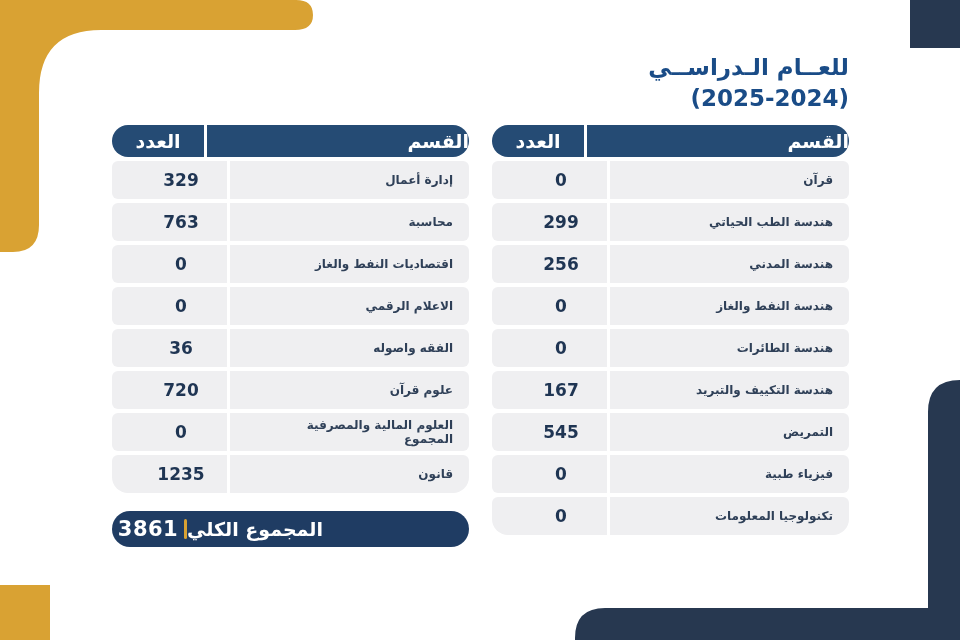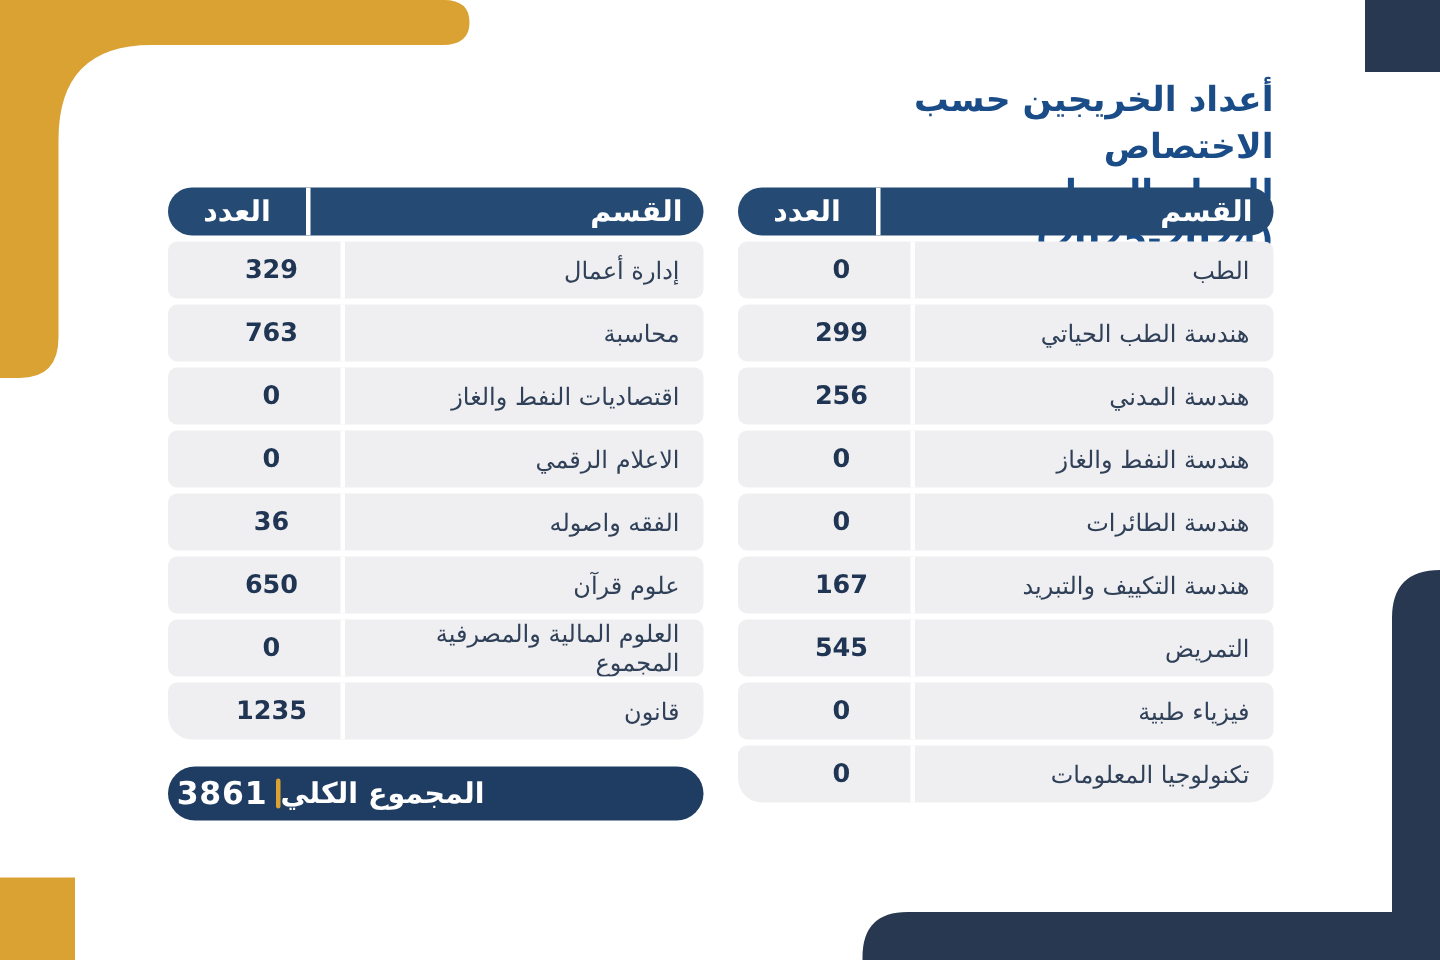--- a/index.html
+++ b/index.html
@@ -25,33 +25,33 @@
     position:absolute;top:125px;width:357px;direction:rtl;
   }
   #table-right{left:492px;}
   #table-left{left:112px;}
 
   .thead{
     display:flex;flex-direction:row;height:32px;border-radius:16px;
     background:#254b74;color:#ffffff;font-weight:bold;font-size:19px;
     overflow:hidden;margin-bottom:4px;
   }
-  .thead .th-name{flex:1;display:flex;align-items:center;justify-content:flex-start;padding:0 14px;}
+  .thead .th-name{flex:1;display:flex;align-items:center;justify-content:flex-start;padding:0 0;}
   .thead .th-num{width:92px;display:flex;align-items:center;justify-content:center;}
   .vdiv{width:3px;background:#ffffff;}
 
   .tbody{display:flex;flex-direction:column;gap:4px;}
   .row{
     display:flex;flex-direction:row;height:38px;background:#efeff1;
     border-radius:6px;overflow:hidden;
   }
   .tbody .row:last-child{border-bottom-left-radius:16px;border-bottom-right-radius:16px;}
   .cell-name{
     flex:1;display:flex;align-items:center;justify-content:flex-start;
-    padding:0 16px;font-size:16px;color:#2f4058;font-weight:400;margin-left:24px;
+    padding:0 16px;font-size:12px;color:#2f4058;font-weight:700;margin-left:24px;
   }
   .cell-num{
     width:92px;display:flex;align-items:center;justify-content:center;
     font-size:17px;font-weight:bold;color:#1f3553;padding-left:23px;
   }
 
   .total{
     display:flex;flex-direction:row;height:36px;margin-top:18px;
     background:#1f3c63;border-radius:18px;color:#ffffff;align-items:center;
   }
@@ -68,37 +68,36 @@
 
 <div id="navy-square-tr" class="decor" style="background:#273850;"></div>
 
 <svg id="navy-corner-br" class="decor" width="387" height="264" viewBox="0 0 387 264">
   <path d="M387 4 Q355 4 355 36 L355 232 L32 232 Q2 232 2 262 L2 264 L387 264 Z" fill="#273850"></path>
 </svg>
 
 <div id="gold-square-bl" class="decor" style="background:#d9a233;"></div>
 
 <div class="title">
-  <div>أعداد الخريجين حسب الاختصاص</div>
   <div>
     <span>للعــام الـدراســي</span>
     <span class="years" dir="ltr">(2025-2024)</span>
   </div>
 </div>
 
 <div class="table" id="table-right">
   <div class="thead">
     <div class="th-name">القسم</div>
     <div class="vdiv"></div>
     <div class="th-num">العدد</div>
   </div>
   <div class="tbody">
 
       <div class="row">
-        <div class="cell-name">الطب</div>
+        <div class="cell-name">قرآن</div>
         <div class="vdiv"></div>
         <div class="cell-num">0</div>
       </div>
 
       <div class="row">
         <div class="cell-name">هندسة الطب الحياتي</div>
         <div class="vdiv"></div>
         <div class="cell-num">299</div>
       </div>
 
@@ -180,21 +179,21 @@
 
       <div class="row">
         <div class="cell-name">الفقه واصوله</div>
         <div class="vdiv"></div>
         <div class="cell-num">36</div>
       </div>
 
       <div class="row">
         <div class="cell-name">علوم قرآن</div>
         <div class="vdiv"></div>
-        <div class="cell-num">650</div>
+        <div class="cell-num">720</div>
       </div>
 
       <div class="row">
         <div class="cell-name">العلوم المالية والمصرفية المجموع</div>
         <div class="vdiv"></div>
         <div class="cell-num">0</div>
       </div>
 
       <div class="row">
         <div class="cell-name">قانون</div>

